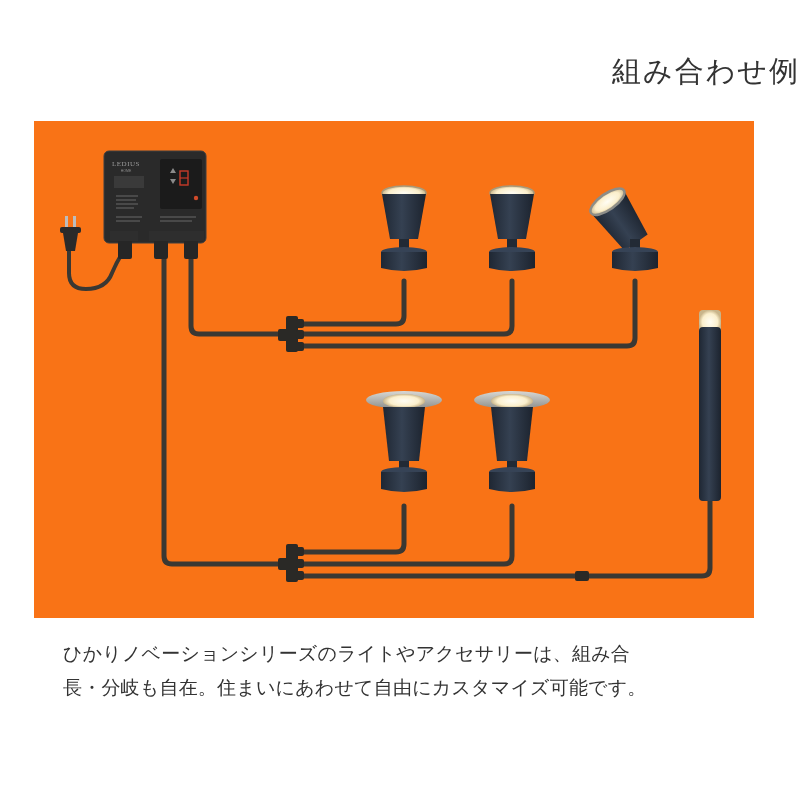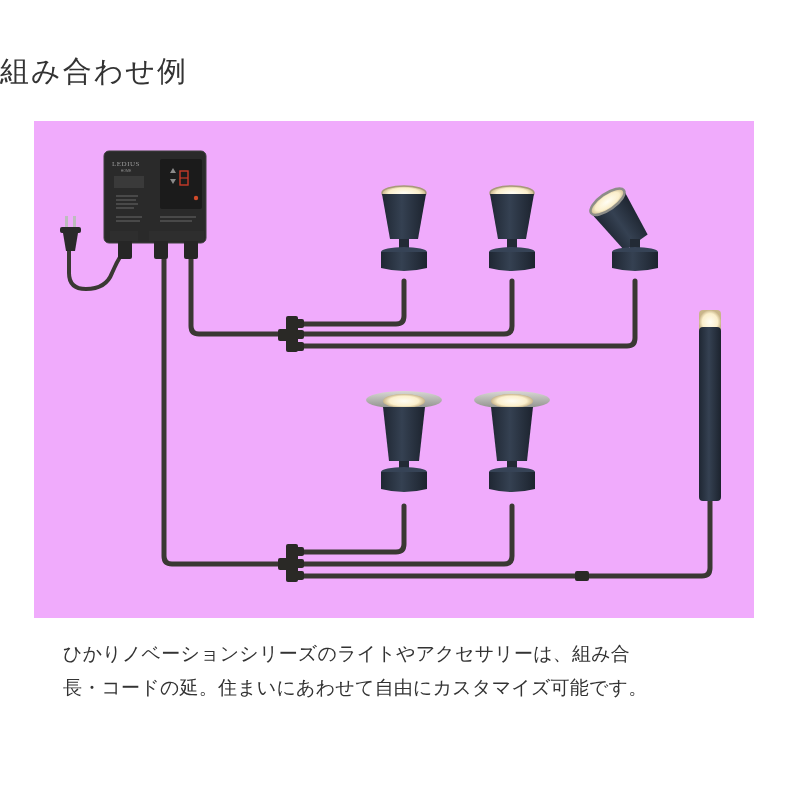--- a/index.html
+++ b/index.html
@@ -1,26 +1,26 @@
 <!DOCTYPE html>
 <html><head>
   <meta charset="utf-8">
   <style>
     html, body { margin: 0; padding: 0; }
     body {
       width: 800px; height: 800px; background: #ffffff; position: relative; overflow: hidden;
       font-family: "DejaVu Sans", "Liberation Sans", sans-serif; color: #333333;
     }
     .title {
-      position: absolute; left: 0; top: 52px; width: 800px; text-align: left;
+      position: absolute; left: 0; top: 52px; width: 800px; text-align: right;
       font-size: 29px; letter-spacing: 2px; color: #333333; font-weight: normal;
     }
     .panel {
       position: absolute; left: 34px; top: 121px; width: 720px; height: 497px;
-      background: #f0abfc;
+      background: #f97316;
     }
     .panel svg { position: absolute; left: 0; top: 0; }
     .desc {
       position: absolute; left: 63px; top: 636px; width: 680px;
       font-size: 19px; line-height: 34px; color: #333333; letter-spacing: 0.2px;
     }
     .desc span { display: block; white-space: nowrap; }
   </style>
 </head>
 <body>
@@ -161,14 +161,14 @@
 
     <g>
       <rect x="665" y="189" width="22" height="24" rx="4" fill="url(#glow)"></rect>
       <rect x="665" y="206" width="22" height="174" rx="4" fill="url(#fix)"></rect>
     </g>
   </svg>
 </div>
 
 <div class="desc">
   <span>ひかりノベーションシリーズのライトやアクセサリーは、組み合</span>
-  <span>長・コードの延。住まいにあわせて自由にカスタマイズ可能です。</span>
+  <span>長・分岐も自在。住まいにあわせて自由にカスタマイズ可能です。</span>
 </div>
 
 </body></html>

